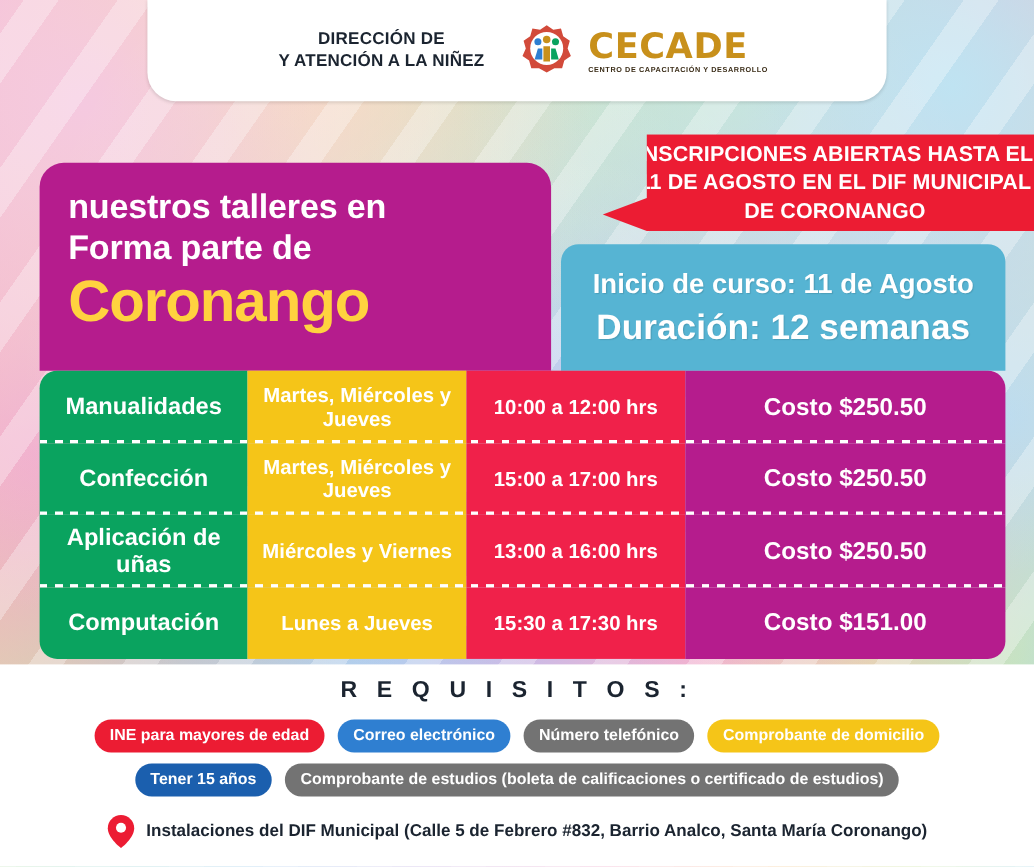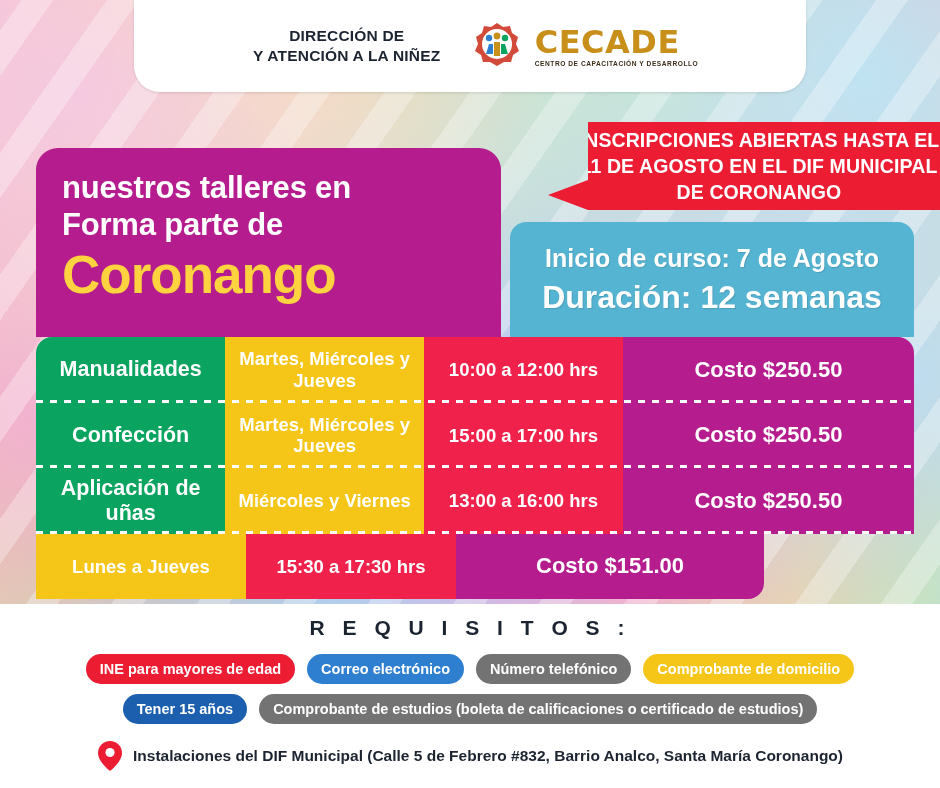--- a/index.html
+++ b/index.html
@@ -234,21 +234,21 @@
     <div class="inner">INSCRIPCIONES ABIERTAS HASTA EL 11 DE AGOSTO EN EL DIF MUNICIPAL DE CORONANGO</div>
   </div>
 
   <div class="headline-block">
     <div class="l1">nuestros talleres en</div>
     <div class="l1">Forma parte de</div>
     <div class="l2">Coronango</div>
   </div>
 
   <div class="blue-block">
-    <div class="b1">Inicio de curso: 7 de Agosto</div>
+    <div class="b1">Inicio de curso: 11 de Agosto</div>
     <div class="b2">Duración: 12 semanas</div>
   </div>
 
   <div class="table">
 
     <div class="trow r1">
       <div class="tcell c-name">Manualidades</div>
       <div class="tcell c-days">Martes, Miércoles y Jueves</div>
       <div class="tcell c-hours">10:00 a 12:00 hrs</div>
       <div class="tcell c-cost">Costo $250.50</div>
@@ -265,20 +265,21 @@
 
     <div class="trow r3">
       <div class="tcell c-name">Aplicación de uñas</div>
       <div class="tcell c-days">Miércoles y Viernes</div>
       <div class="tcell c-hours">13:00 a 16:00 hrs</div>
       <div class="tcell c-cost">Costo $250.50</div>
     </div>
     <div class="divider"></div>
 
     <div class="trow r4">
+      <div class="tcell c-name">Computación</div>
       <div class="tcell c-days">Lunes a Jueves</div>
       <div class="tcell c-hours">15:30 a 17:30 hrs</div>
       <div class="tcell c-cost">Costo $151.00</div>
     </div>
   </div>
 
   <div class="bottom">
     <div class="req-title">R E Q U I S I T O S :</div>
 
     <div class="chips">

